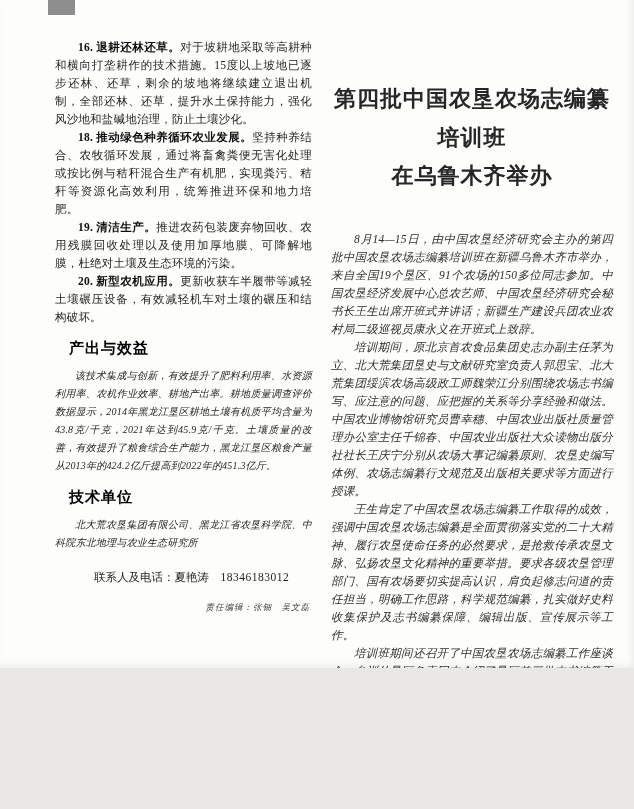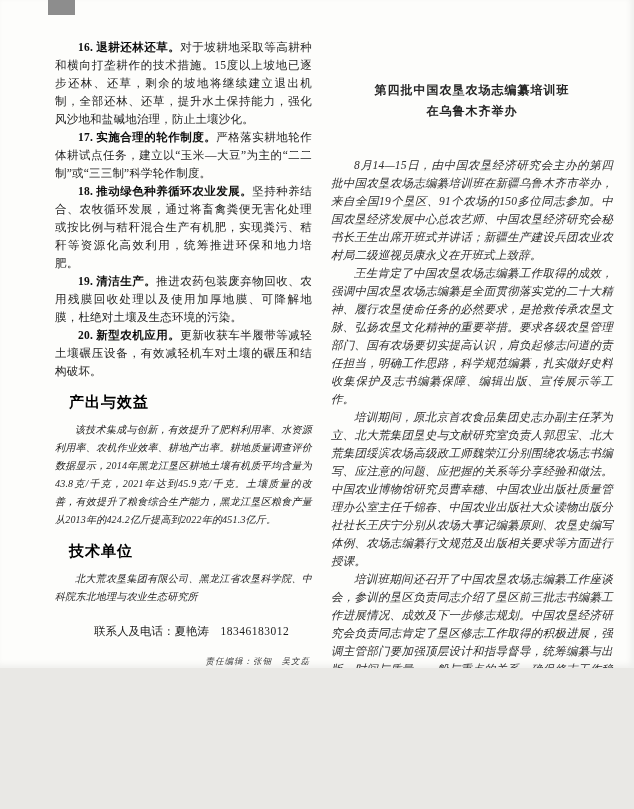--- a/index.html
+++ b/index.html
@@ -27,21 +27,21 @@
   .contact-line2 { margin:0; font-size:11.5px; line-height:18px; padding-left:8.6em; }
   .phone { margin-left:1em; letter-spacing:0.5px; }
   .editor-note {
     margin:16px 2px 0 0; text-align:right; font-size:8.5px; font-style:italic;
     color:#3a3a3a; letter-spacing:1px;
   }
 
   
   .col-right { position:absolute; left:331px; top:80px; width:282px; }
   h1.article-title {
-    margin:0; font-family:"Liberation Sans", sans-serif; font-size:12px; font-weight:bold;
+    margin:0; font-family:"Liberation Sans", sans-serif; font-size:22px; font-weight:bold;
     color:#262626; text-align:center; line-height:1.75; letter-spacing:1px;
   }
   .article-body { margin-top:34px; }
   .article-body p {
     margin:0; font-size:11.5px; line-height:18px; font-style:italic;
     color:#2e2e2e; text-align:justify; text-indent:2em; letter-spacing:0.2px;
   }
   .byline { margin:4px 4px 0 0; font-size:11px; font-style:italic; color:#2e2e2e; text-align:right; letter-spacing:1px; }
 
   
@@ -57,21 +57,20 @@
 <body>
 
 <div class="page">
 
   <div class="corner-square"></div>
 
   <div class="col-left">
 
     <p class="num-item"><span class="lead">16. 退耕还林还草。</span><span>对于坡耕地采取等高耕种和横向打垄耕作的技术措施。15度以上坡地已逐步还林、还草，剩余的坡地将继续建立退出机制，全部还林、还草，提升水土保持能力，强化风沙地和盐碱地治理，防止土壤沙化。</span></p>
 
-    <p class="num-item"><span class="lead">17. 实施合理的轮作制度。</span><span>严格落实耕地轮作体耕试点任务，建立以“玉米—大豆”为主的“二二制”或“三三制”科学轮作制度。</span></p>
 
     <p class="num-item"><span class="lead">18. 推动绿色种养循环农业发展。</span><span>坚持种养结合、农牧循环发展，通过将畜禽粪便无害化处理或按比例与秸秆混合生产有机肥，实现粪污、秸秆等资源化高效利用，统筹推进环保和地力培肥。</span></p>
 
     <p class="num-item"><span class="lead">19. 清洁生产。</span><span>推进农药包装废弃物回收、农用残膜回收处理以及使用加厚地膜、可降解地膜，杜绝对土壤及生态环境的污染。</span></p>
 
     <p class="num-item"><span class="lead">20. 新型农机应用。</span><span>更新收获车半履带等减轻土壤碾压设备，有效减轻机车对土壤的碾压和结构破坏。</span></p>
 
     <h2 class="sec-heading">产出与效益</h2>
     <p class="sec-body">该技术集成与创新，有效提升了肥料利用率、水资源利用率、农机作业效率、耕地产出率。耕地质量调查评价数据显示，2014年黑龙江垦区耕地土壤有机质平均含量为43.8克/千克，2021年达到45.9克/千克。土壤质量的改善，有效提升了粮食综合生产能力，黑龙江垦区粮食产量从2013年的424.2亿斤提高到2022年的451.3亿斤。</p>
 
@@ -83,22 +82,22 @@
     <p class="editor-note">责任编辑：张钿　吴文磊</p>
   </div>
 
   <div class="col-right">
     <h1 class="article-title">
       <span style="display:block">第四批中国农垦农场志编纂培训班</span>
       <span style="display:block">在乌鲁木齐举办</span>
     </h1>
     <div class="article-body">
       <p>8月14—15日，由中国农垦经济研究会主办的第四批中国农垦农场志编纂培训班在新疆乌鲁木齐市举办，来自全国19个垦区、91个农场的150多位同志参加。中国农垦经济发展中心总农艺师、中国农垦经济研究会秘书长王生出席开班式并讲话；新疆生产建设兵团农业农村局二级巡视员康永义在开班式上致辞。</p>
+      <p>培训期间，原北京首农食品集团史志办副主任茅为立、北大荒集团垦史与文献研究室负责人郭思宝、北大荒集团绥滨农场高级政工师魏荣江分别围绕农场志书编写、应注意的问题、应把握的关系等分享经验和做法。中国农业博物馆研究员曹幸穗、中国农业出版社质量管理办公室主任千锦春、中国农业出版社大众读物出版分社社长王庆宁分别从农场大事记编纂原则、农垦史编写体例、农场志编纂行文规范及出版相关要求等方面进行授课。</p>
       <p>王生肯定了中国农垦农场志编纂工作取得的成效，强调中国农垦农场志编纂是全面贯彻落实党的二十大精神、履行农垦使命任务的必然要求，是抢救传承农垦文脉、弘扬农垦文化精神的重要举措。要求各级农垦管理部门、国有农场要切实提高认识，肩负起修志问道的责任担当，明确工作思路，科学规范编纂，扎实做好史料收集保护及志书编纂保障、编辑出版、宣传展示等工作。</p>
-      <p>培训期间，原北京首农食品集团史志办副主任茅为立、北大荒集团垦史与文献研究室负责人郭思宝、北大荒集团绥滨农场高级政工师魏荣江分别围绕农场志书编写、应注意的问题、应把握的关系等分享经验和做法。中国农业博物馆研究员曹幸穗、中国农业出版社质量管理办公室主任千锦春、中国农业出版社大众读物出版分社社长王庆宁分别从农场大事记编纂原则、农垦史编写体例、农场志编纂行文规范及出版相关要求等方面进行授课。</p>
       <p>培训班期间还召开了中国农垦农场志编纂工作座谈会，参训的垦区负责同志介绍了垦区前三批志书编纂工作进展情况、成效及下一步修志规划。中国农垦经济研究会负责同志肯定了垦区修志工作取得的积极进展，强调主管部门要加强顶层设计和指导督导，统筹编纂与出版、时间与质量、一般与重点的关系，确保修志工作稳步有序推进。</p>
       <p class="byline">（供稿：卫晋瑶）</p>
     </div>
   </div>
 
   <div class="footer">
     <span class="pageno">20</span>
     <span class="vbar"></span>
     <span>中国农垦</span>
     <span class="vbar"></span>

